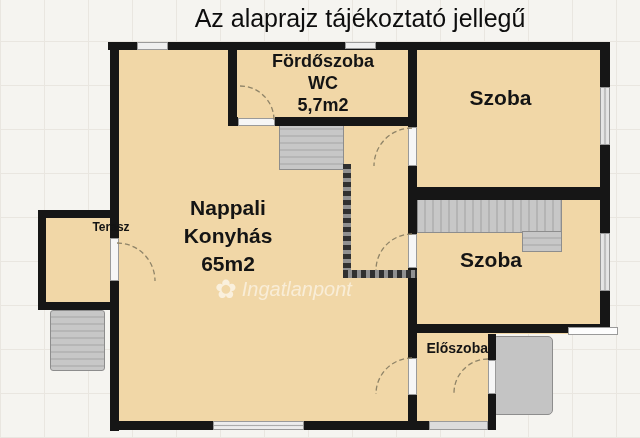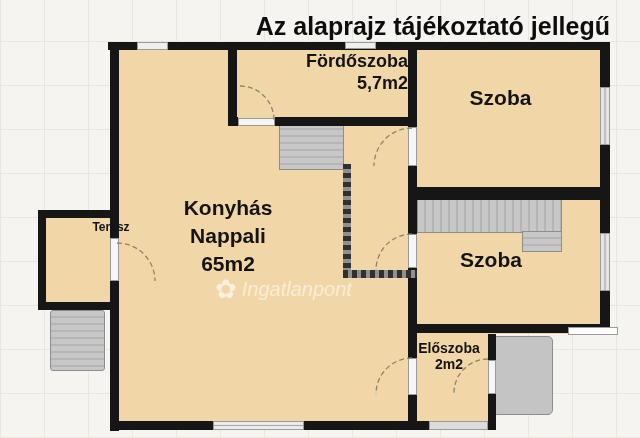--- a/index.html
+++ b/index.html
@@ -5,21 +5,21 @@
   html,body{margin:0;padding:0;background:#f5f4f0;}
   #canvas{
     position:relative;width:640px;height:438px;overflow:hidden;
     background-color:#f5f4f0;
     background-image:
       repeating-linear-gradient(0deg,#e9e6e0 0,#e9e6e0 1px,transparent 1px,transparent 44px),
       repeating-linear-gradient(90deg,#e9e6e0 0,#e9e6e0 1px,transparent 1px,transparent 44px);
     font-family:"Liberation Sans", sans-serif;
   }
   .abs{position:absolute;}
-  .title{left:110px;top:12px;width:500px;text-align:right;font-size:25px;font-weight:bold;color:#0d0d0d;z-index:8;}
+  .title{left:110px;top:4px;width:500px;text-align:center;font-size:25px;font-weight:normal;color:#0d0d0d;z-index:8;}
   
   .fill{background:#f1d7a7;z-index:1;}
   .f-main{left:110px;top:42px;width:500px;height:292px;}
   .f-low{left:110px;top:334px;width:386px;height:96px;}
   .f-ter{left:38px;top:210px;width:82px;height:100px;}
   
   .gray{background:#c4c4c4;border:1px solid #8d8d8d;z-index:2;box-sizing:border-box;}
   .stripH{background:repeating-linear-gradient(180deg,#c7c7c7 0 5px,#b6b6b6 5px 7px);}
   .stripV{background:repeating-linear-gradient(90deg,#c7c7c7 0 6px,#b4b4b4 6px 8px);}
   .blockA{left:279px;top:122px;width:65px;height:48px;}
@@ -65,26 +65,26 @@
   .sill{left:568px;top:327px;width:50px;height:8px;background:#fdfdfd;}
   
   .serr{z-index:4;}
   .serrV{left:343px;top:164px;width:8px;height:108px;background:repeating-linear-gradient(180deg,#303030 0 5px,#909090 5px 9px);}
   .serrH{left:343px;top:270px;width:74px;height:8px;background:repeating-linear-gradient(90deg,#303030 0 5px,#909090 5px 9px);}
   
   #arcs{left:0;top:0;z-index:5;pointer-events:none;}
   
   .lab{z-index:6;color:#141414;font-weight:bold;text-align:center;}
   .lab span{display:block;}
-  .lab-bath{left:238px;top:50px;width:170px;font-size:18px;line-height:22px;text-align:right;}
+  .lab-bath{left:238px;top:50px;width:170px;font-size:18px;line-height:22px;}
   .lab-17{left:418px;top:84px;width:165px;font-size:21px;line-height:28px;}
   .lab-liv{left:128px;top:194px;width:200px;font-size:21px;line-height:28px;}
   .lab-ter{left:46px;top:216px;width:72px;font-size:12px;line-height:22px;padding-left:29px;}
   .lab-15{left:416px;top:246px;width:150px;font-size:21px;line-height:28px;}
-  .lab-elo{left:410px;top:340px;width:78px;font-size:14px;line-height:16px;}
+  .lab-elo{left:410px;top:340px;width:78px;font-size:14px;line-height:16px;text-align:right;}
   
   .wm{left:215px;top:270px;width:240px;height:38px;z-index:7;display:flex;align-items:center;gap:5px;
       color:rgba(255,255,255,0.62);font-style:italic;white-space:nowrap;}
   .wm-logo{font-size:26px;font-style:normal;line-height:1;}
   .wm-brand{font-size:27px;font-weight:bold;letter-spacing:-1px;}
   .wm-name{font-size:20px;color:rgba(255,255,255,0.55);}
 </style>
 </head>
 <body>
 
@@ -144,39 +144,39 @@
       <path d="M412,128 A38,38 0 0 0 374,166"></path>
       <path d="M412,234 A36,36 0 0 0 376,270"></path>
       <path d="M412,358 A36,36 0 0 0 376,394"></path>
       <path d="M488,359 A34,34 0 0 0 454,393"></path>
       <path d="M117,243 A38,38 0 0 1 155,281"></path>
     </g>
   </svg>
 
   <div class="abs lab lab-bath">
     <span>Fördőszoba</span>
+    <span>WC</span>
     <span>5,7m2</span>
   </div>
   <div class="abs lab lab-17">
     <span>Szoba</span>
   </div>
   <div class="abs lab lab-liv">
+    <span>Nappali</span>
     <span>Konyhás</span>
-    <span>Nappali</span>
     <span>65m2</span>
   </div>
   <div class="abs lab lab-ter">
     <span>Terasz</span>
   </div>
   <div class="abs lab lab-15">
     <span>Szoba</span>
   </div>
   <div class="abs lab lab-elo">
     <span>Előszoba</span>
-    <span>2m2</span>
   </div>
 
   <div class="abs wm">
     <span class="wm-logo">✿</span>
     <span class="wm-name">Ingatlanpont</span>
   </div>
 
 </div>
 
 </body></html>

